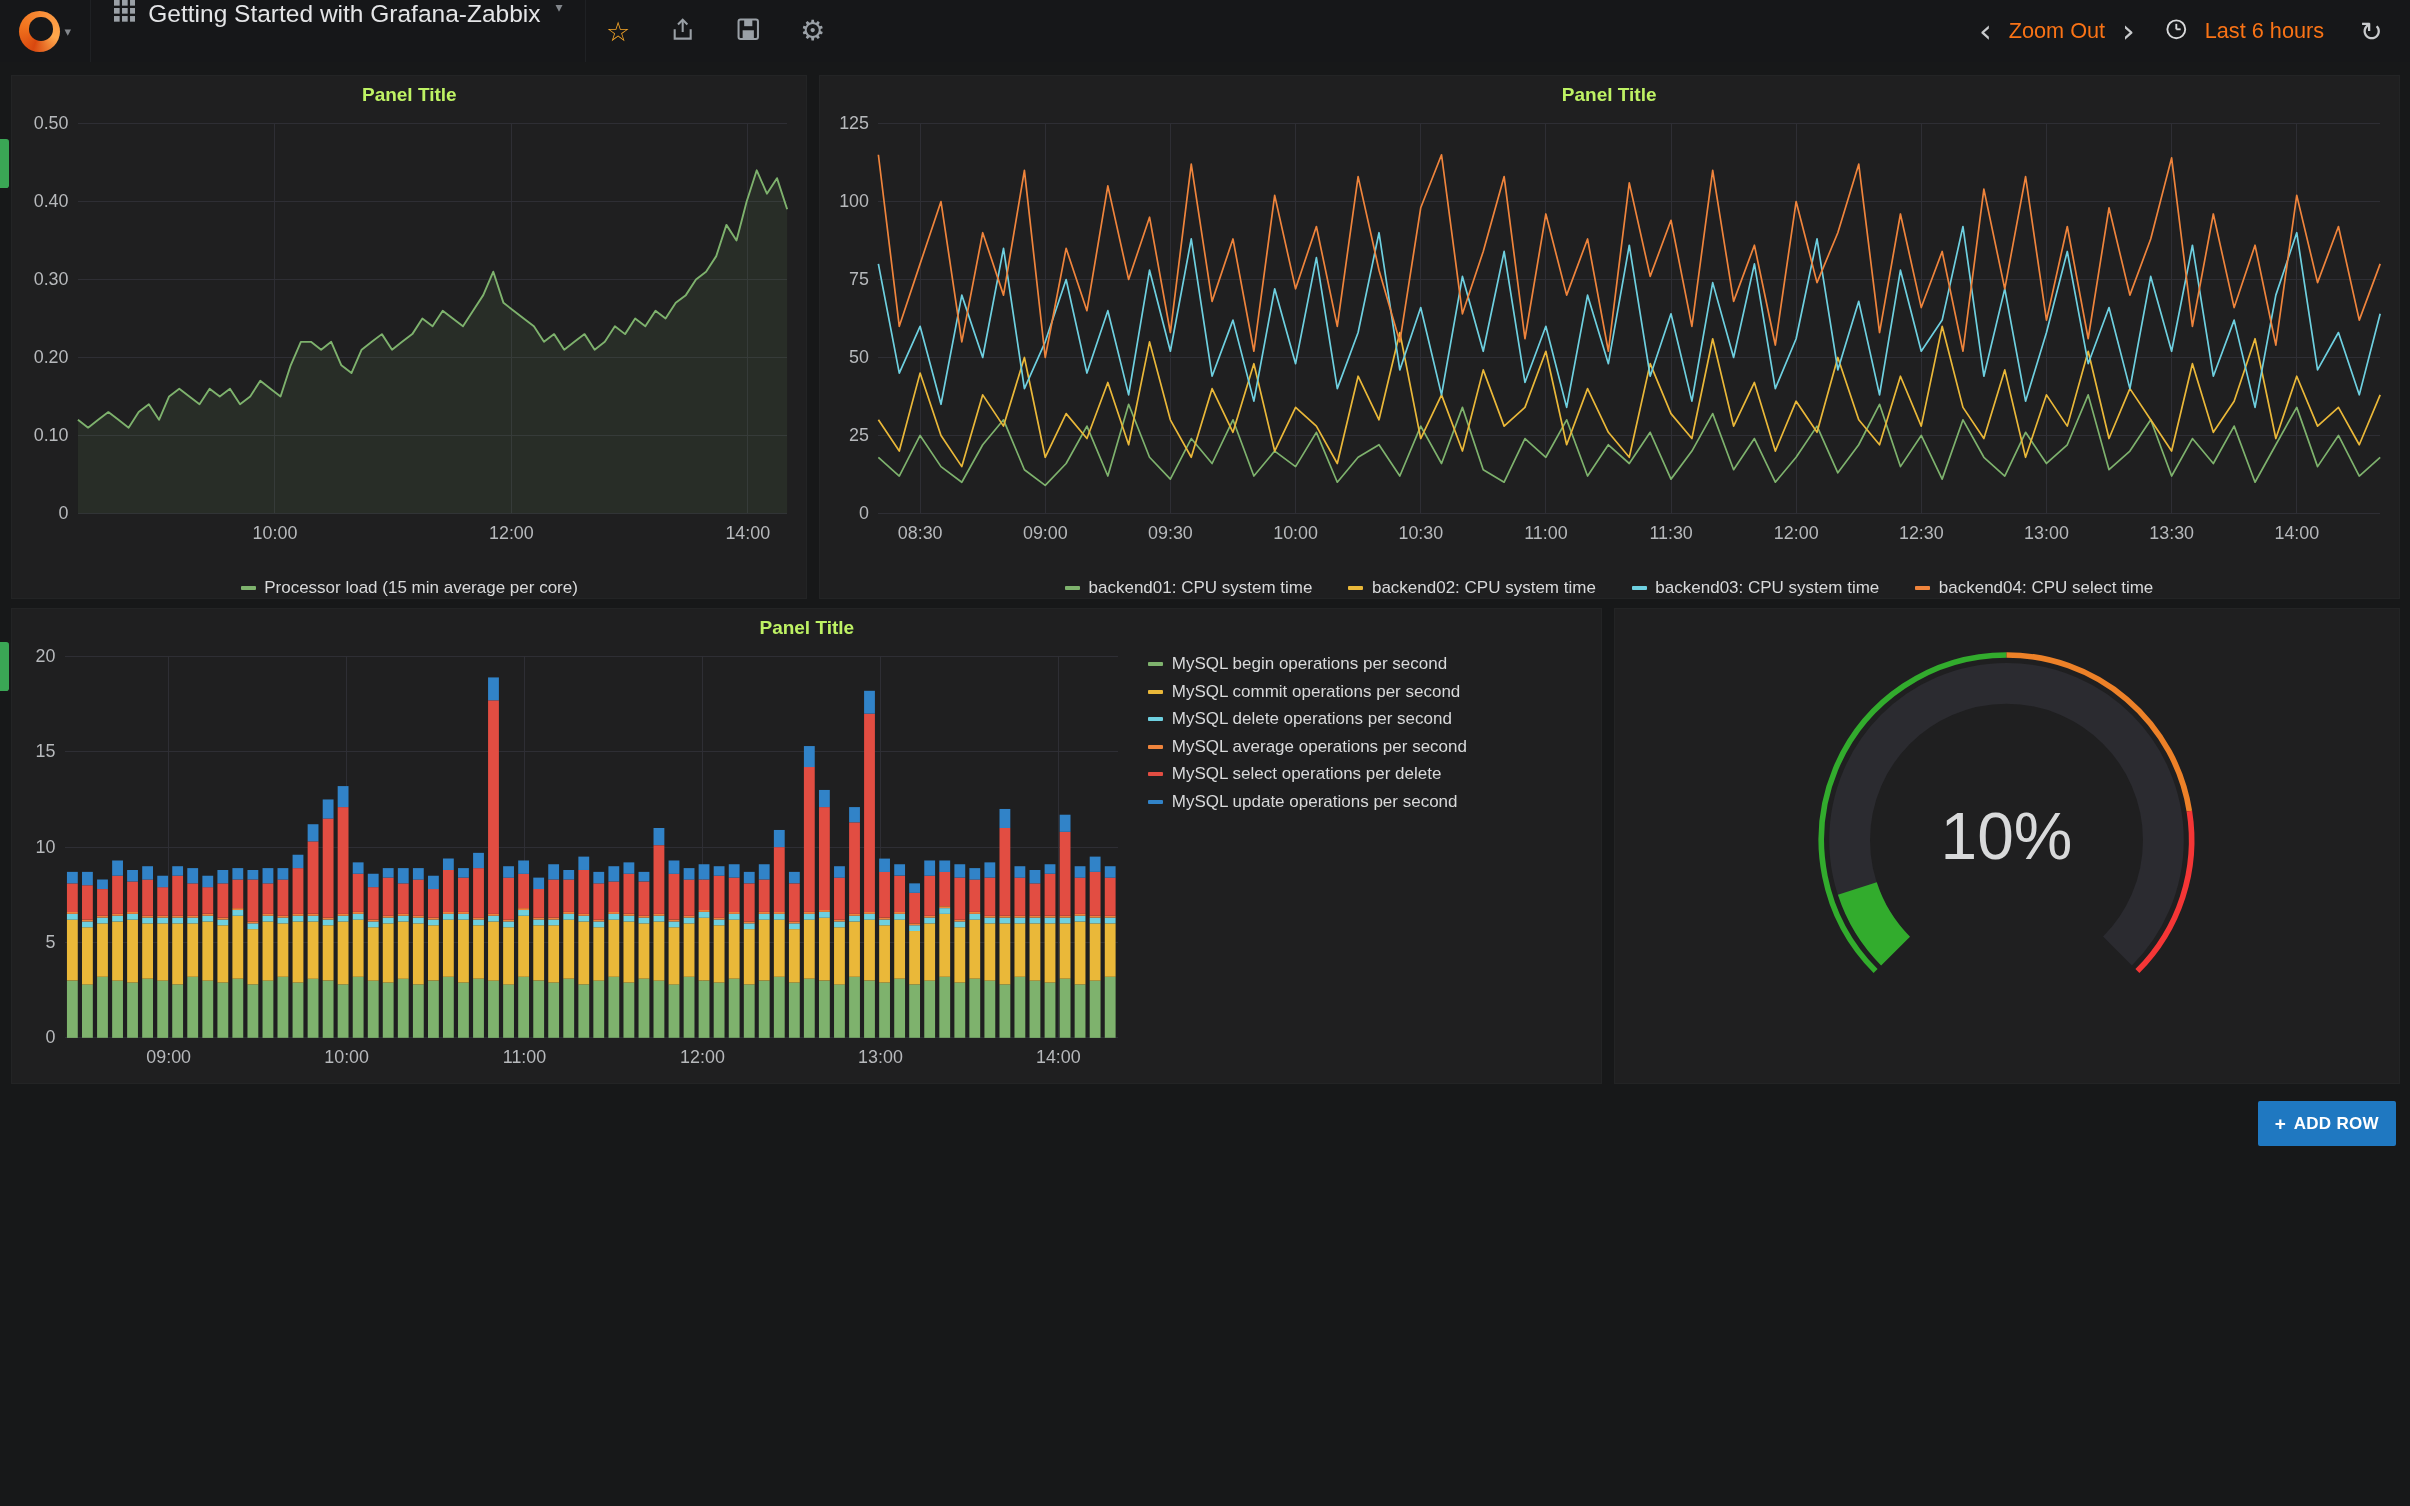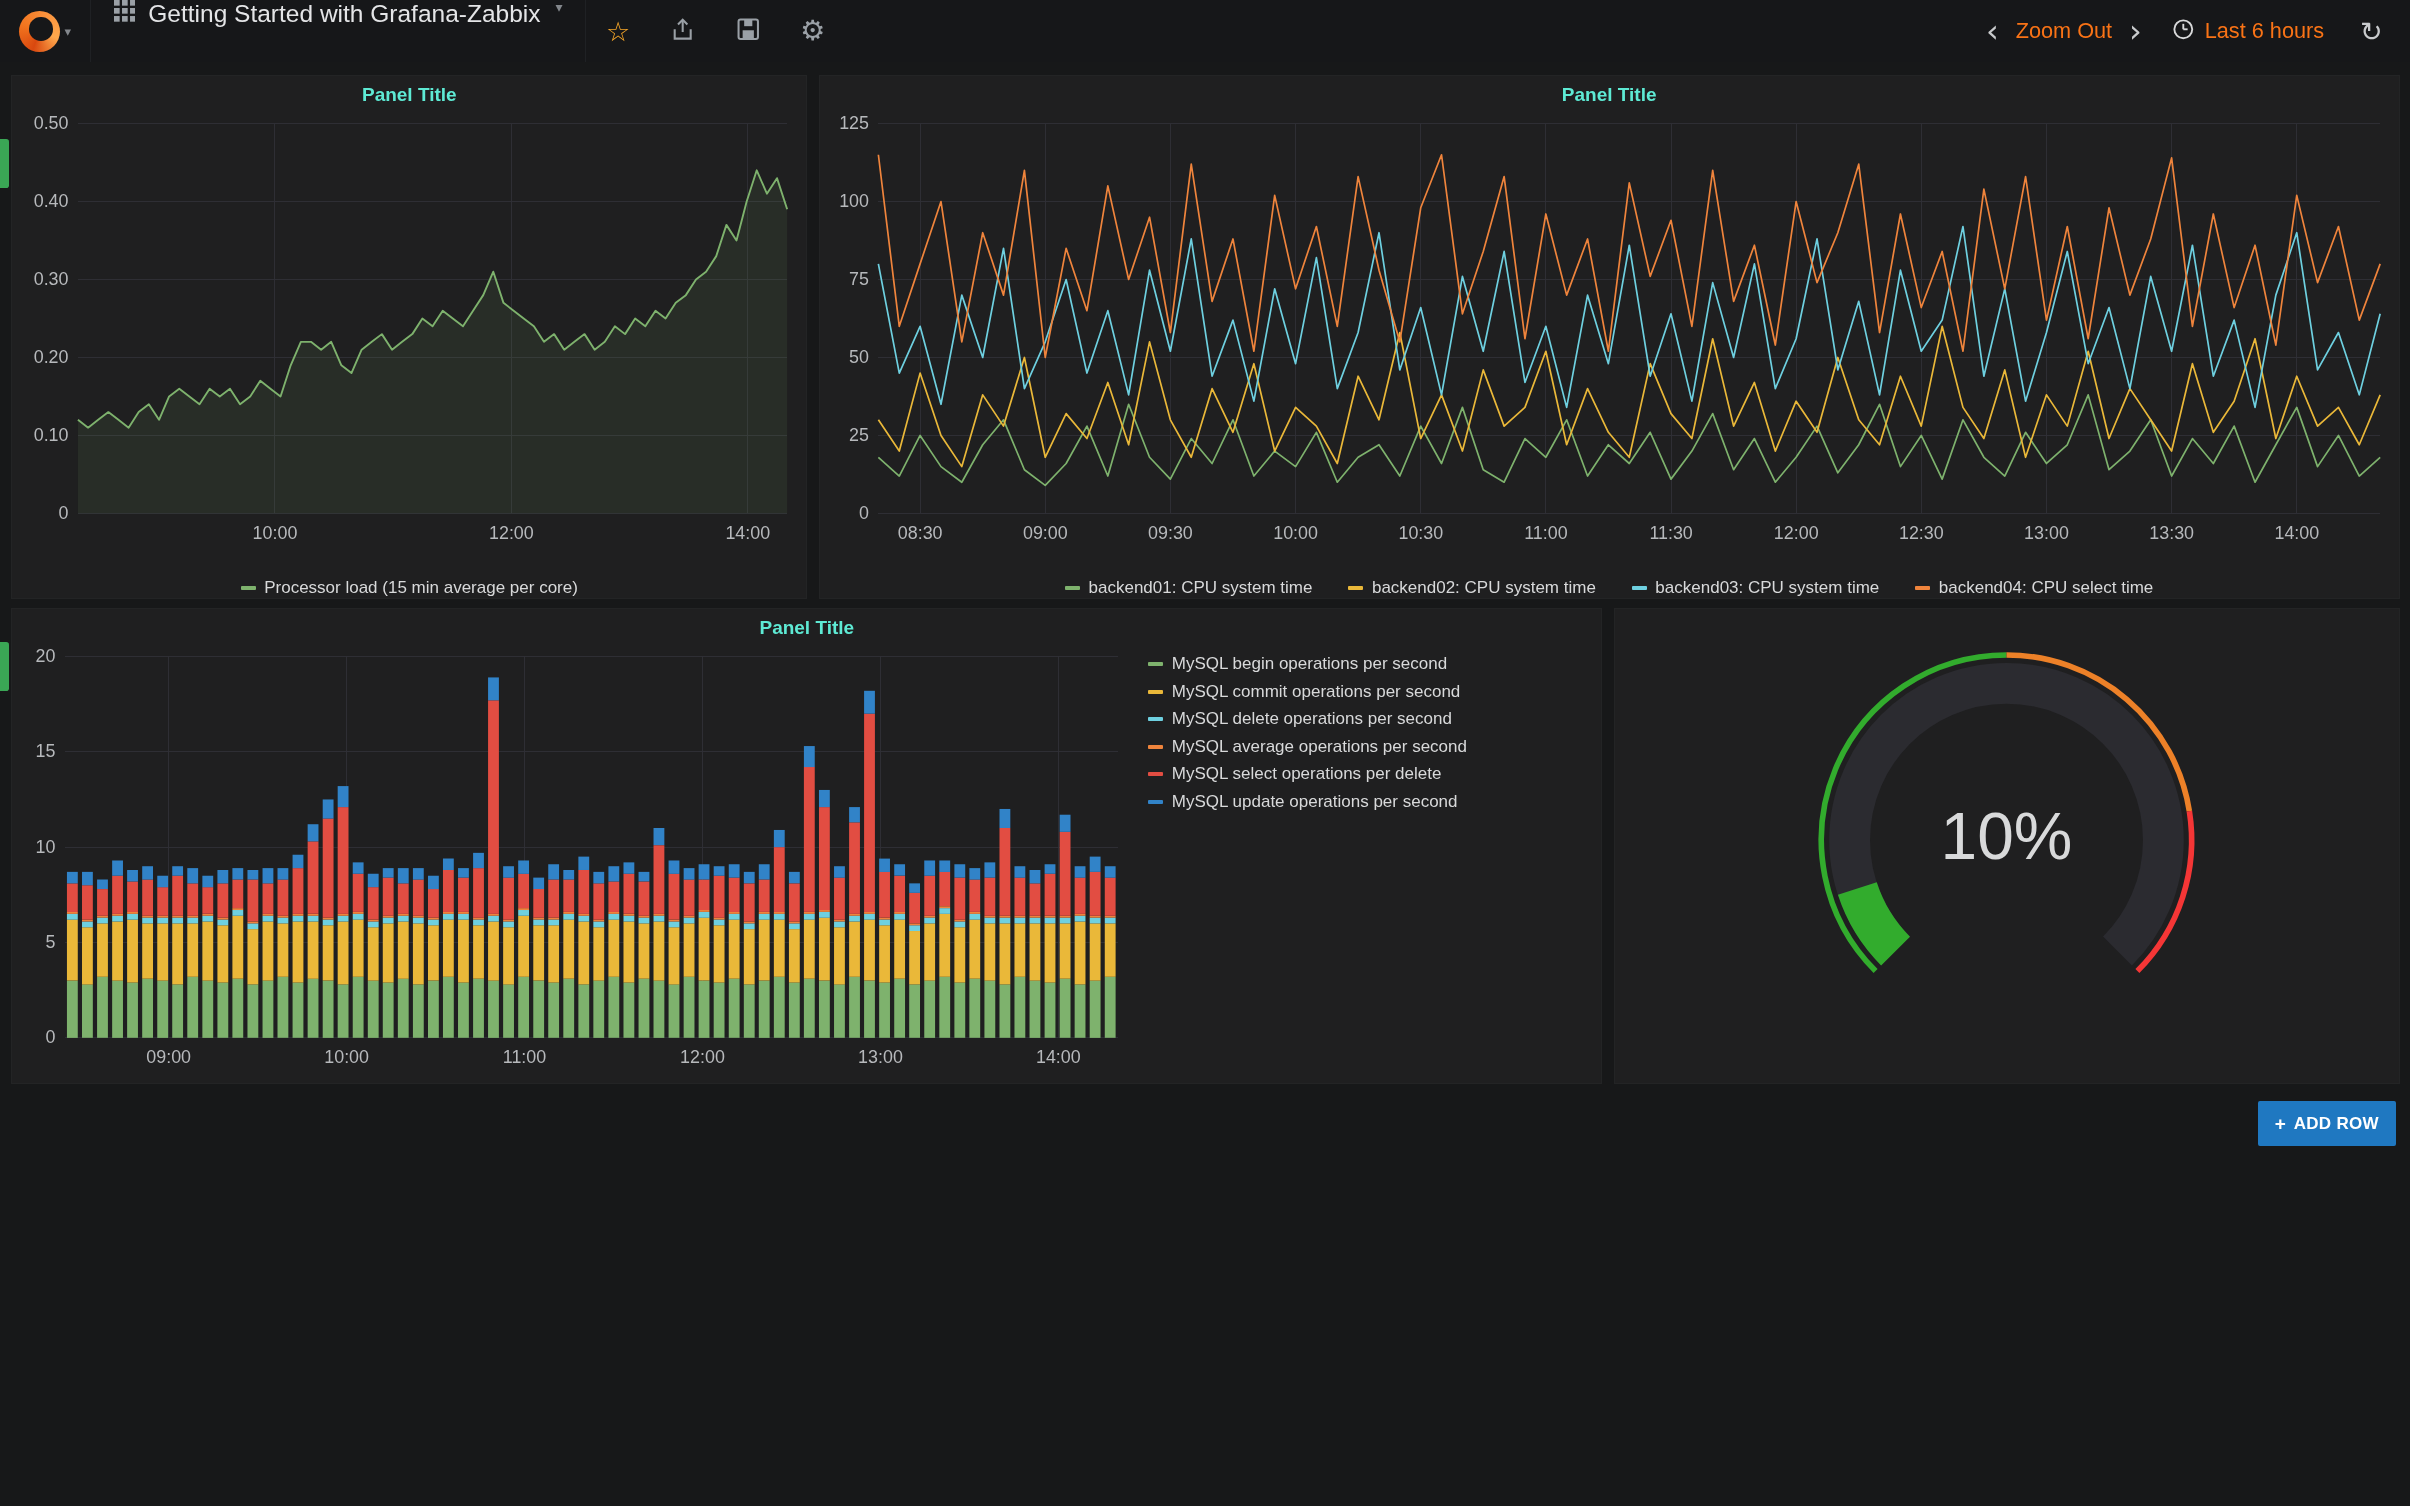--- a/index.html
+++ b/index.html
@@ -17,34 +17,34 @@
   .title-text{font-size:24.5px;color:#e4e5e7;white-space:nowrap}
   .title-caret{color:#83878c;font-size:14px;margin-left:1.9px}
   .nav-actions{display:flex;align-items:center}
   .icon-btn{padding:0 20px;height:62px;display:flex;align-items:center;cursor:pointer}
   .star{font-size:27px}
   .gear{font-size:28px;color:#9aa0a6}
   .nav-right{margin-left:auto;display:flex;align-items:center;padding-right:11.3px}
   .navtxt{font-size:21.7px;color:#f97316;white-space:nowrap}
   .chev{font-size:32px;color:#c9cbcd;padding:0 11.3px;cursor:pointer;line-height:1}
   .zoom-out{padding:0 5.6px;cursor:pointer}
-  .timepick{display:flex;align-items:center;gap:10px;padding:0 19px;cursor:pointer}
+  .timepick{display:flex;align-items:center;gap:17px;padding:0 19px;cursor:pointer}
   .refresh{font-size:27px;color:#c9cbcd;padding:0 17px;cursor:pointer}
 
   
   .dashboard{position:relative;padding:13px 11.3px 0 11.3px}
   .grow{display:flex;gap:11.3px}
   .row1{height:524px;margin-bottom:9.4px}
   .row2{height:476px}
   .panel{background:#1f1f20;position:relative;display:flex;flex-direction:column;border:0.9px solid #232425}
   .p1{width:796px;flex:0 0 auto}
   .p2{flex:1}
   .p3{width:1591px;flex:0 0 auto}
   .p4{flex:1}
-  .panel-header{height:38px;display:flex;align-items:center;justify-content:center;font-size:19px;font-weight:bold;color:#5eead4;cursor:pointer;flex:0 0 auto}
+  .panel-header{height:38px;display:flex;align-items:center;justify-content:center;font-size:19px;font-weight:bold;color:#bef264;cursor:pointer;flex:0 0 auto}
   .chart{flex:1;position:relative}
   .chart svg{position:absolute;left:0;top:0}
   .p3 .chart{margin-right:471px}
   .legend-bottom{flex:0 0 43px;display:flex;align-items:flex-end;justify-content:center;gap:36px;font-size:17px;padding-top:3.8px}
   .legend-item{display:flex;align-items:center;gap:8.5px;cursor:pointer;white-space:nowrap}
   .dash{width:15px;height:3.8px;border-radius:0.9px;display:inline-block;flex:0 0 auto}
   .legend-right{position:absolute;top:45px;left:1136px;display:flex;flex-direction:column;gap:7.5px;font-size:17px}
   .tick{fill:#b7b9bc;font-size:19px;font-family:"Liberation Sans",sans-serif}
   .gauge-value{font-weight:500;font-family:"Liberation Sans",sans-serif}
   .row-handle{position:absolute;width:9.4px;height:49px;border-radius:0 2.8px 2.8px 0;cursor:pointer;z-index:2}

